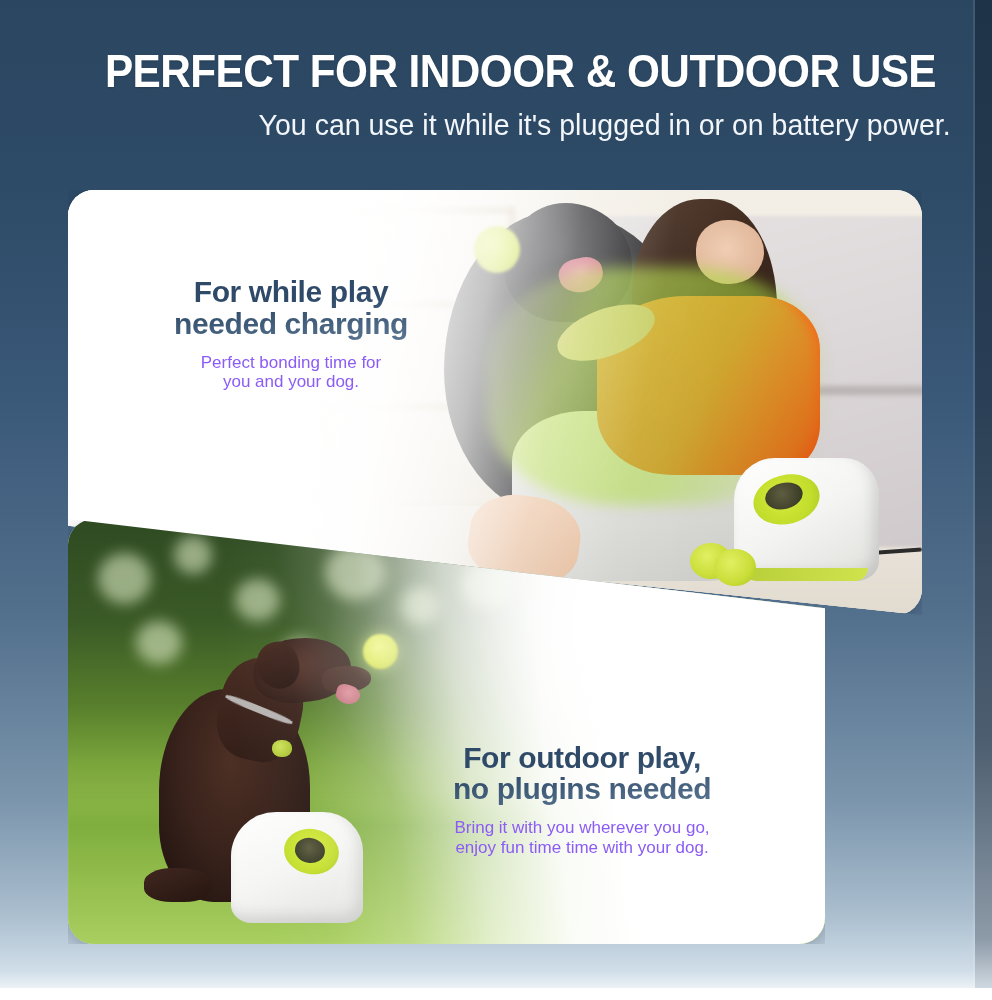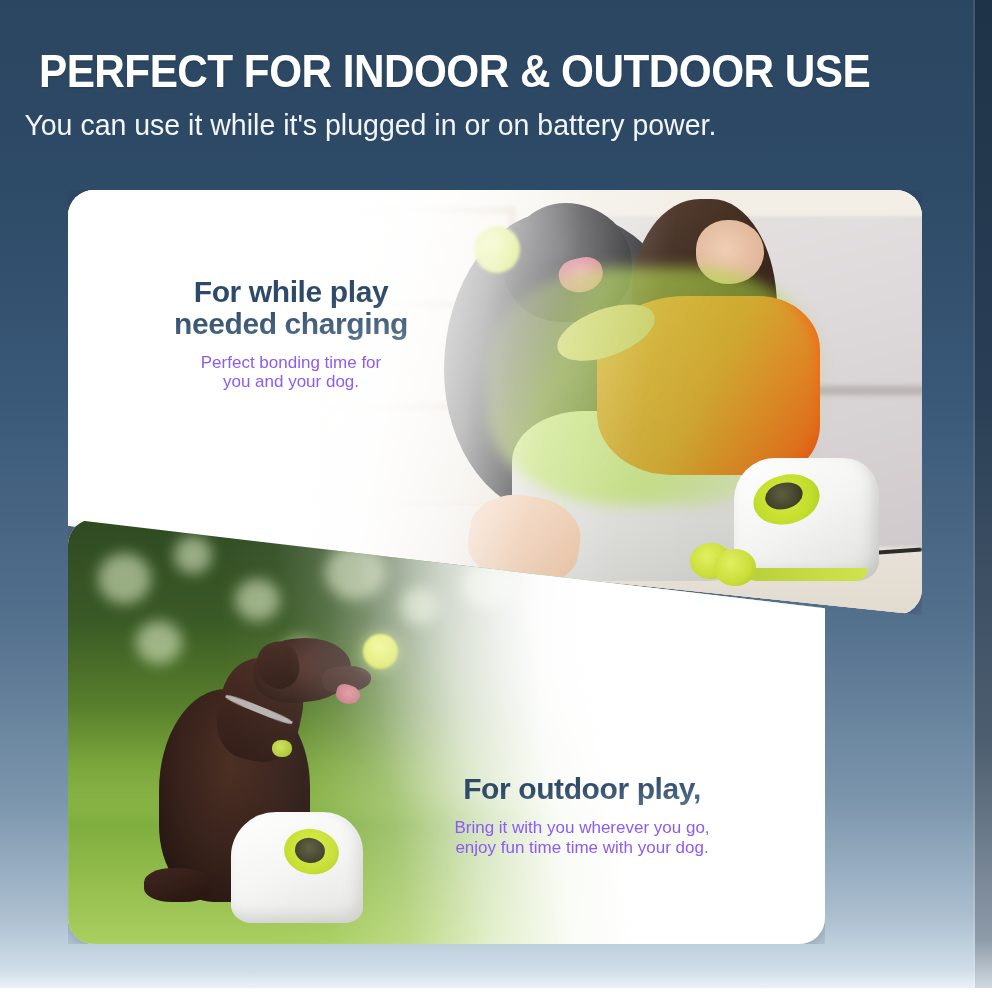--- a/index.html
+++ b/index.html
@@ -33,21 +33,21 @@
     width:17px; height:988px;
     background:linear-gradient(180deg,#1e3348 0%, #2a3f55 40%, #4d5e70 75%, #8d9aa8 95%, #cfd8e0 100%);
   }
   #right-rail-hairline {
     position:absolute; top:0; right:17px;
     width:2px; height:988px;
     background:rgba(255,255,255,.10);
   }
 
   
-  #header { position:absolute; top:48px; left:0; width:975px; text-align:left; }
+  #header { position:absolute; top:48px; left:0; width:975px; text-align:right; }
 
   #headline {
     font-size:46px;
     font-weight:bold;
     letter-spacing:-0.6px;
     color:#ffffff;
     line-height:1.0;
     transform:scaleX(.92);
     transform-origin:center;
     white-space:nowrap;
@@ -493,20 +493,21 @@
       <div id="outdoor-launcher-body"></div>
       <div id="outdoor-launcher-ring"></div>
       <div id="outdoor-launcher-hole"></div>
 
       <div id="outdoor-scrim"></div>
     </div>
 
     <div class="card-text" id="outdoor-text">
       <div class="card-heading">
         <span>For outdoor play,</span>
+        <span class="l2">no plugins needed</span>
       </div>
       <div class="card-sub">
         <span>Bring it with you wherever you go,</span>
         <span class="l2">enjoy fun time time with your dog.</span>
       </div>
     </div>
   </div>
 
   <div id="right-rail-hairline"></div>
   <div id="right-rail"></div>

